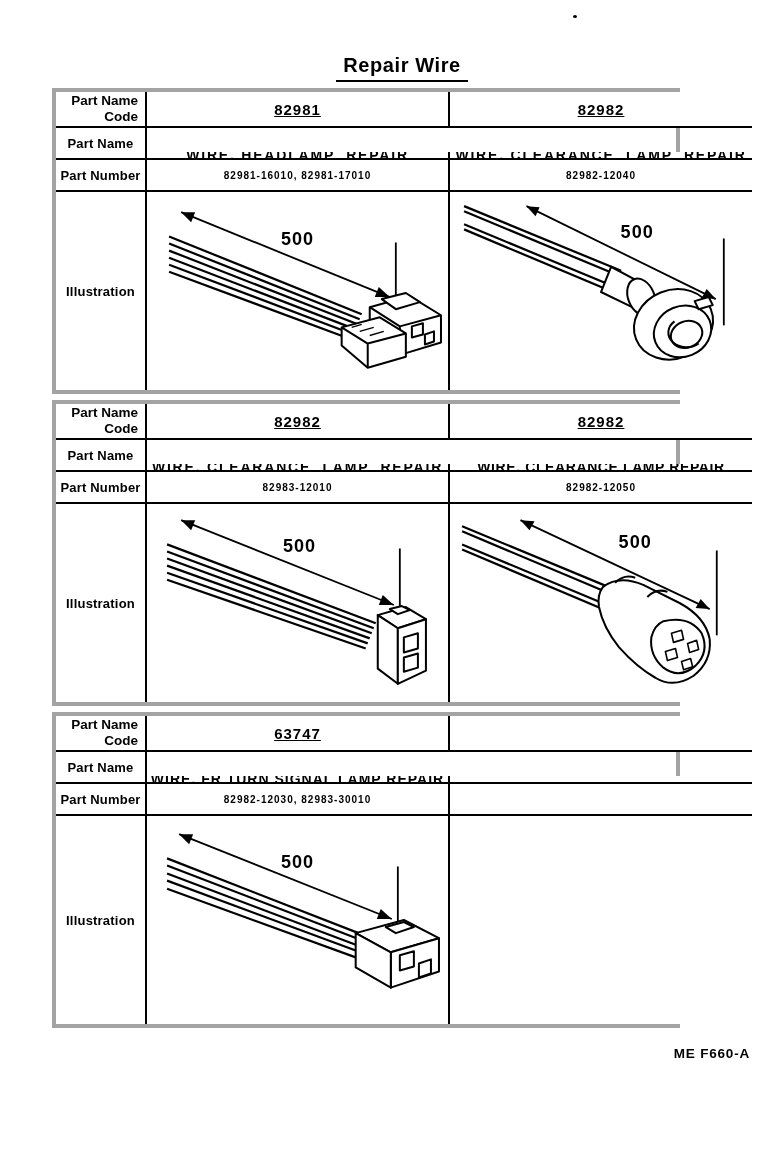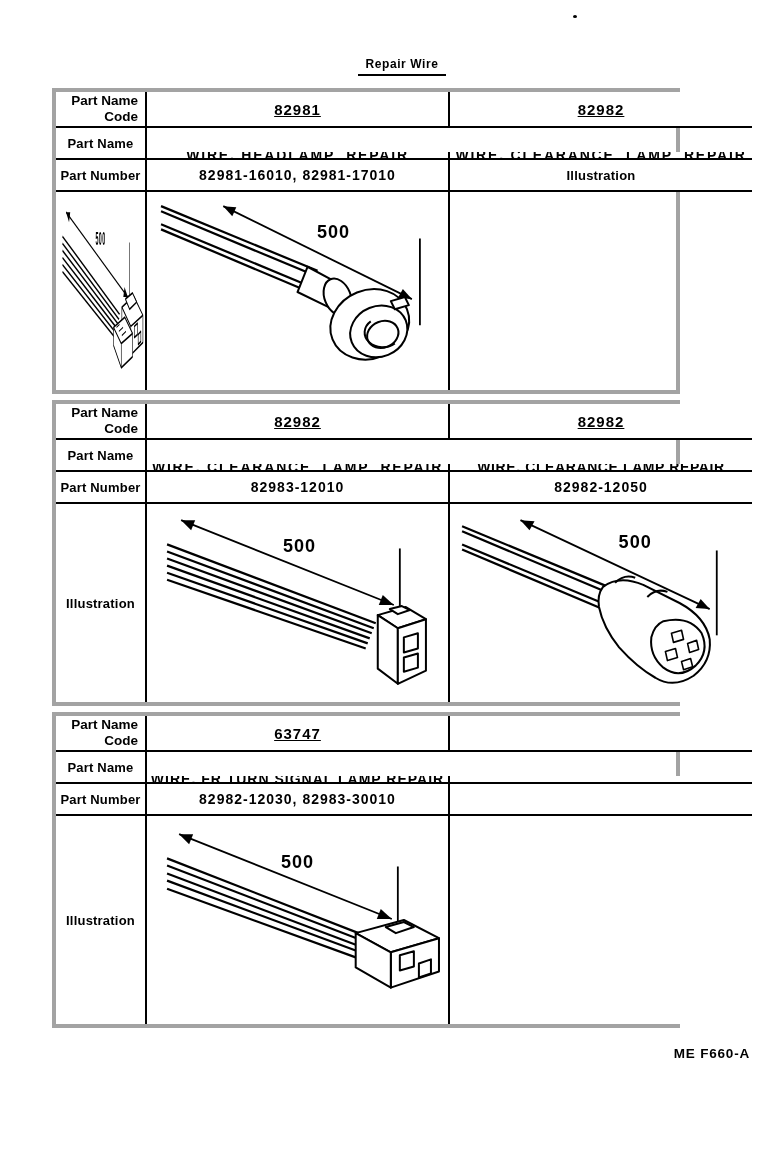--- a/index.html
+++ b/index.html
@@ -1,34 +1,34 @@
 <!DOCTYPE html>
 <html><head>
 <meta charset="utf-8">
 <style>
   html,body{margin:0;padding:0;background:#fff;}
   body{width:776px;height:1152px;position:relative;font-family:"Liberation Sans",sans-serif;color:#000;}
   .page{position:absolute;inset:0;background:#fff;}
   .speck{position:absolute;left:573px;top:15px;width:4px;height:3px;background:#000;border-radius:50%;}
   .title-wrap{position:absolute;top:54px;left:52px;width:700px;text-align:center;}
-  .title-wrap span{display:inline-block;font-size:12px;font-weight:bold;letter-spacing:.6px;border-bottom:2px solid #000;padding:0 7px 3px 7px;}
+  .title-wrap span{display:inline-block;font-size:20px;font-weight:bold;letter-spacing:.6px;border-bottom:2px solid #000;padding:0 7px 3px 7px;}
   .ptable{position:absolute;left:52px;width:628px;display:grid;grid-template-columns:91px 303px 302px;border:4px solid #a3a3a3;box-sizing:border-box;background:#fff;}
   .t1{top:88px;grid-template-rows:36px 32px 32px 198px;}
   .t2{top:400px;grid-template-rows:36px 32px 32px 198px;}
   .t3{top:712px;grid-template-rows:36px 32px 32px 208px;}
   .cell{border-right:2px solid #000;border-bottom:2px solid #000;box-sizing:border-box;display:flex;align-items:center;justify-content:center;overflow:hidden;background:#fff;}
   .cell:nth-child(3n){border-right:none;}
   .cell:nth-child(n+10){border-bottom:none;}
   .lbl{font-size:13px;font-weight:bold;letter-spacing:.2px;}
   .lbl2{flex-direction:column;align-items:flex-end;justify-content:center;padding-right:7px;line-height:1.15;font-size:13.5px;font-weight:bold;}
   .code{font-size:15px;font-weight:bold;letter-spacing:1px;text-decoration:underline;}
   .name{font-size:14px;font-weight:bold;white-space:pre;letter-spacing:.6px;margin-top:24px;}
   .name.wide{letter-spacing:1.8px;}
   .name.mid{letter-spacing:1px;}
-  .num{font-size:14px;font-weight:bold;letter-spacing:1px;}
+  .num{font-size:10px;font-weight:bold;letter-spacing:1px;}
   .illus{padding:0;}
   .illus svg{width:100%;height:100%;display:block;}
   .footer{position:absolute;top:1026px;left:52px;width:698px;text-align:right;font-size:13.5px;font-weight:bold;letter-spacing:.8px;margin-top:20px;}
   .dim-text{font-size:18px;font-weight:bold;letter-spacing:1px;}
 </style>
 </head>
 <body>
 
 <div class="page">
 
@@ -45,20 +45,21 @@
     </div>
     <div class="cell code">82981</div>
     <div class="cell code">82982</div>
 
     <div class="cell lbl">Part Name</div>
     <div class="cell name wide">WIRE, HEADLAMP  REPAIR</div>
     <div class="cell name wide">WIRE, CLEARANCE  LAMP  REPAIR</div>
 
     <div class="cell lbl">Part Number</div>
     <div class="cell num">82981-16010, 82981-17010</div>
+    <div class="cell num">82982-12040</div>
 
     <div class="cell lbl">Illustration</div>
 
     <div class="cell illus">
       <svg viewBox="0 0 300 196" preserveAspectRatio="none">
         <g stroke="#000" stroke-width="2.2" fill="none">
           <path d="M22,44 L214,121"></path>
             <path d="M22,51 L212,126"></path>
             <path d="M22,58 L210,131"></path>
           <path d="M22,65 L208,136"></path>

